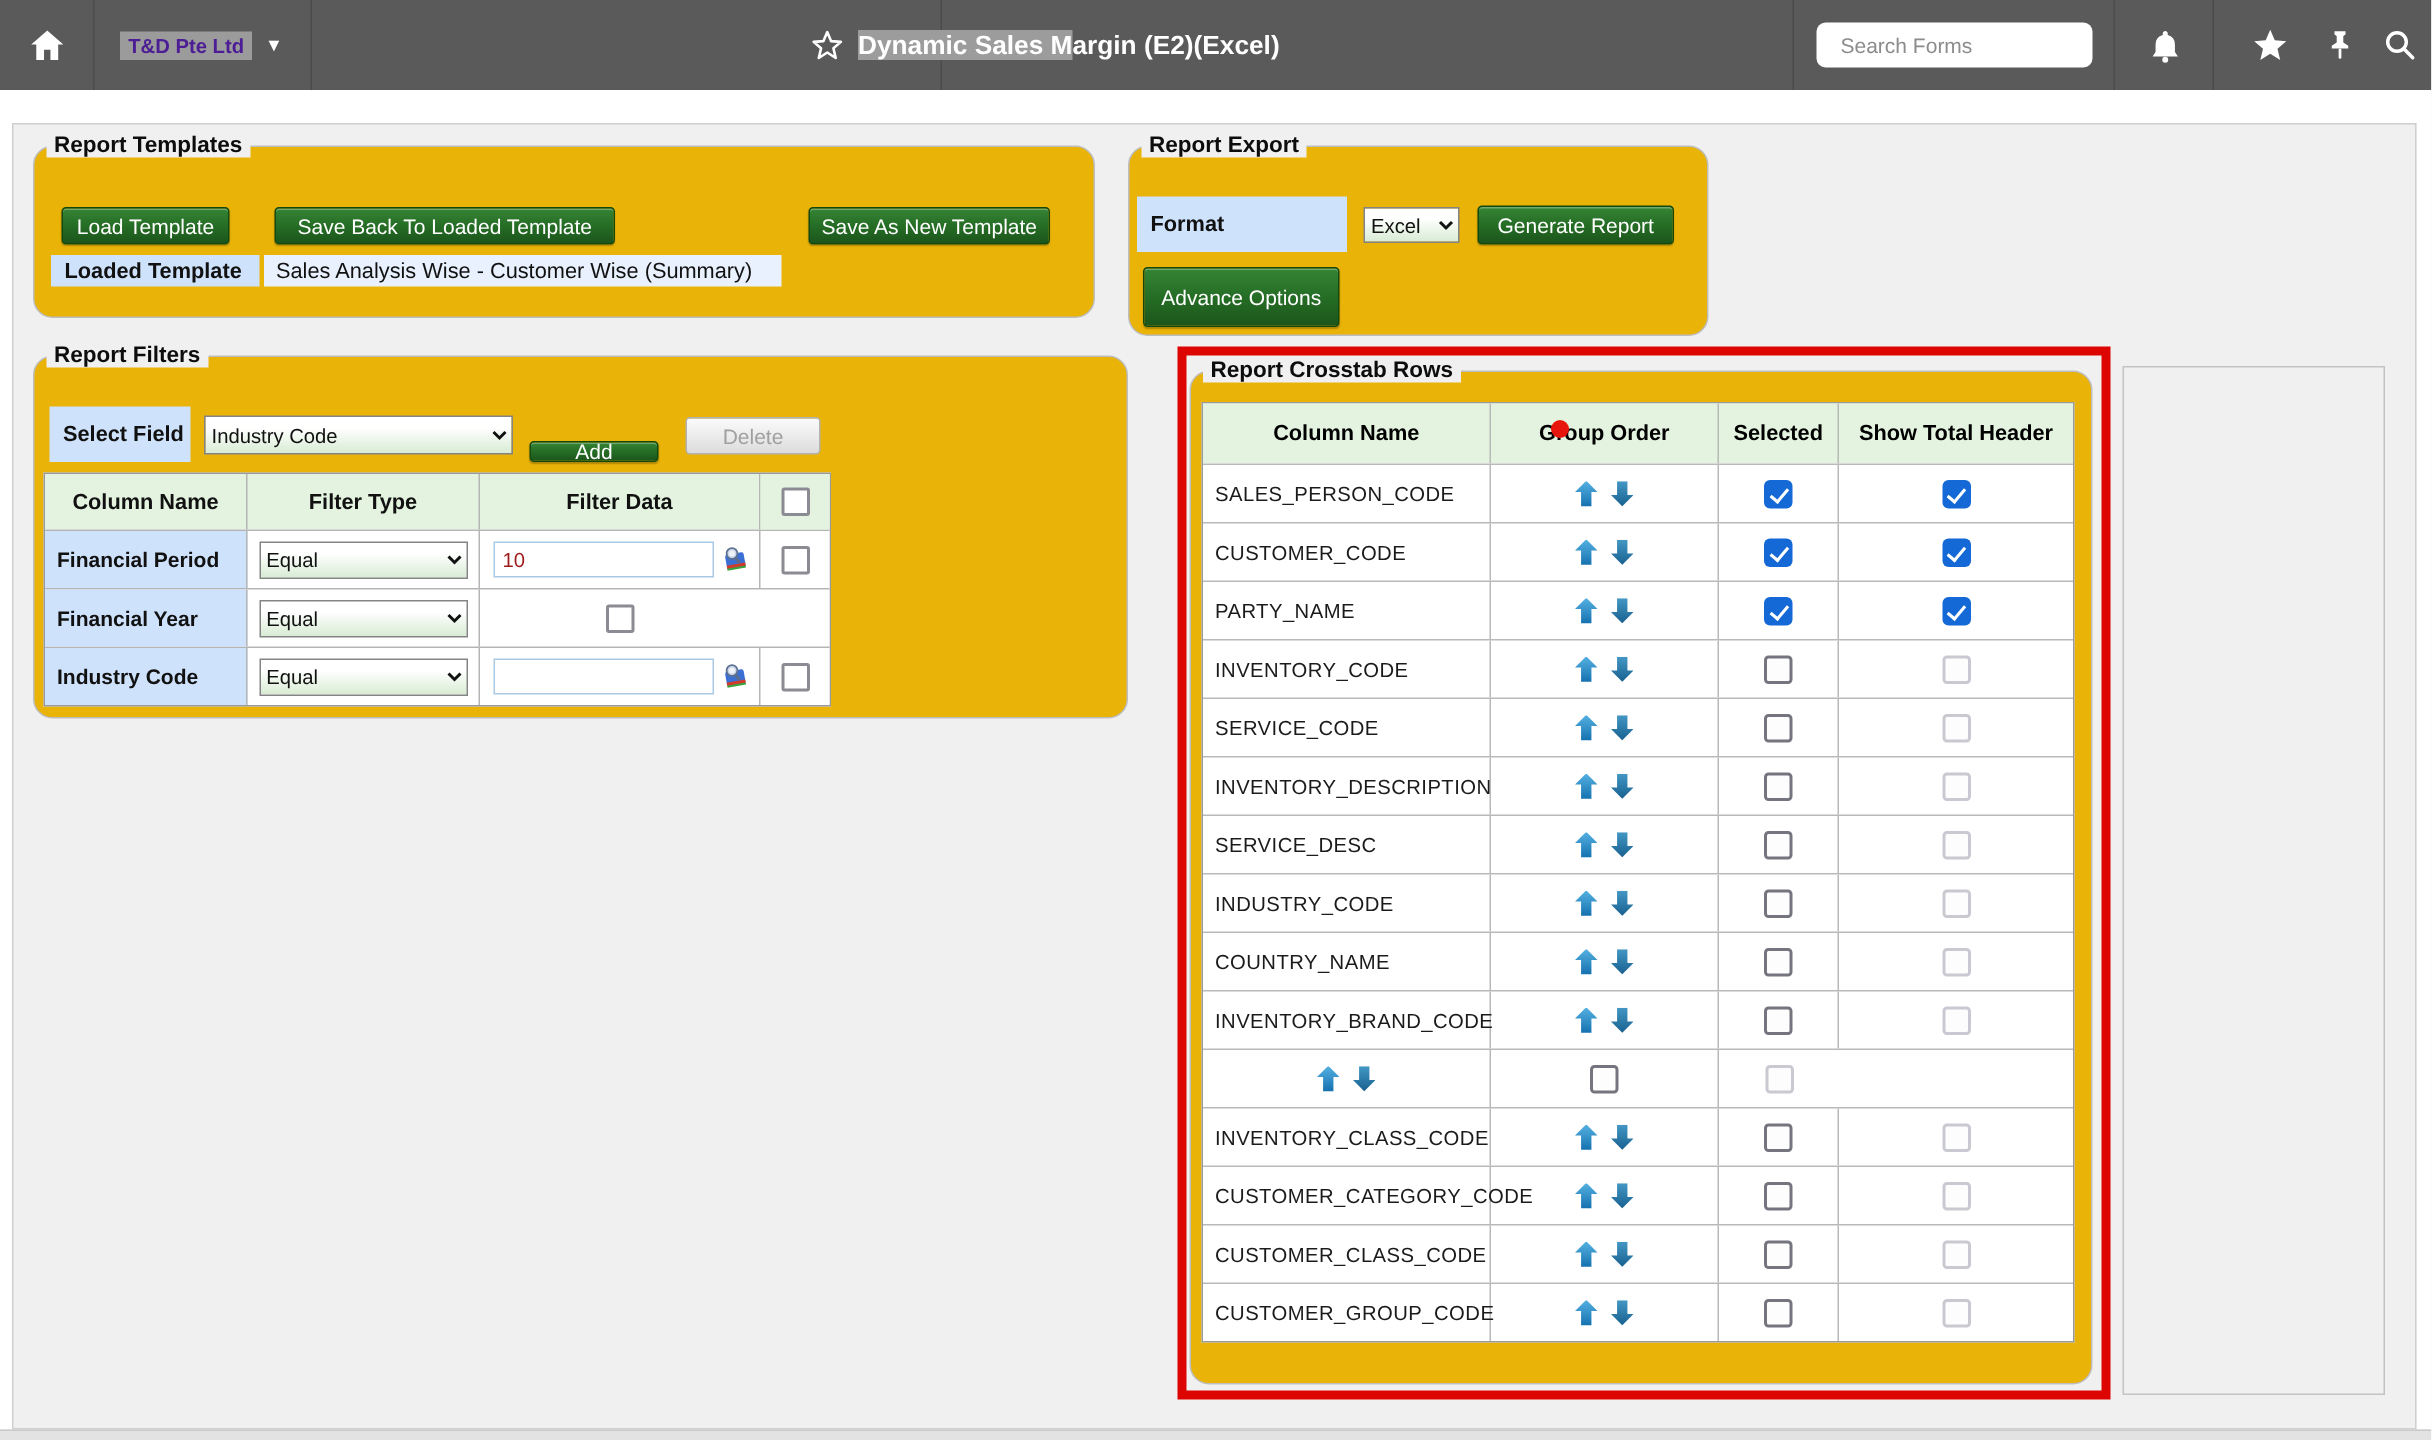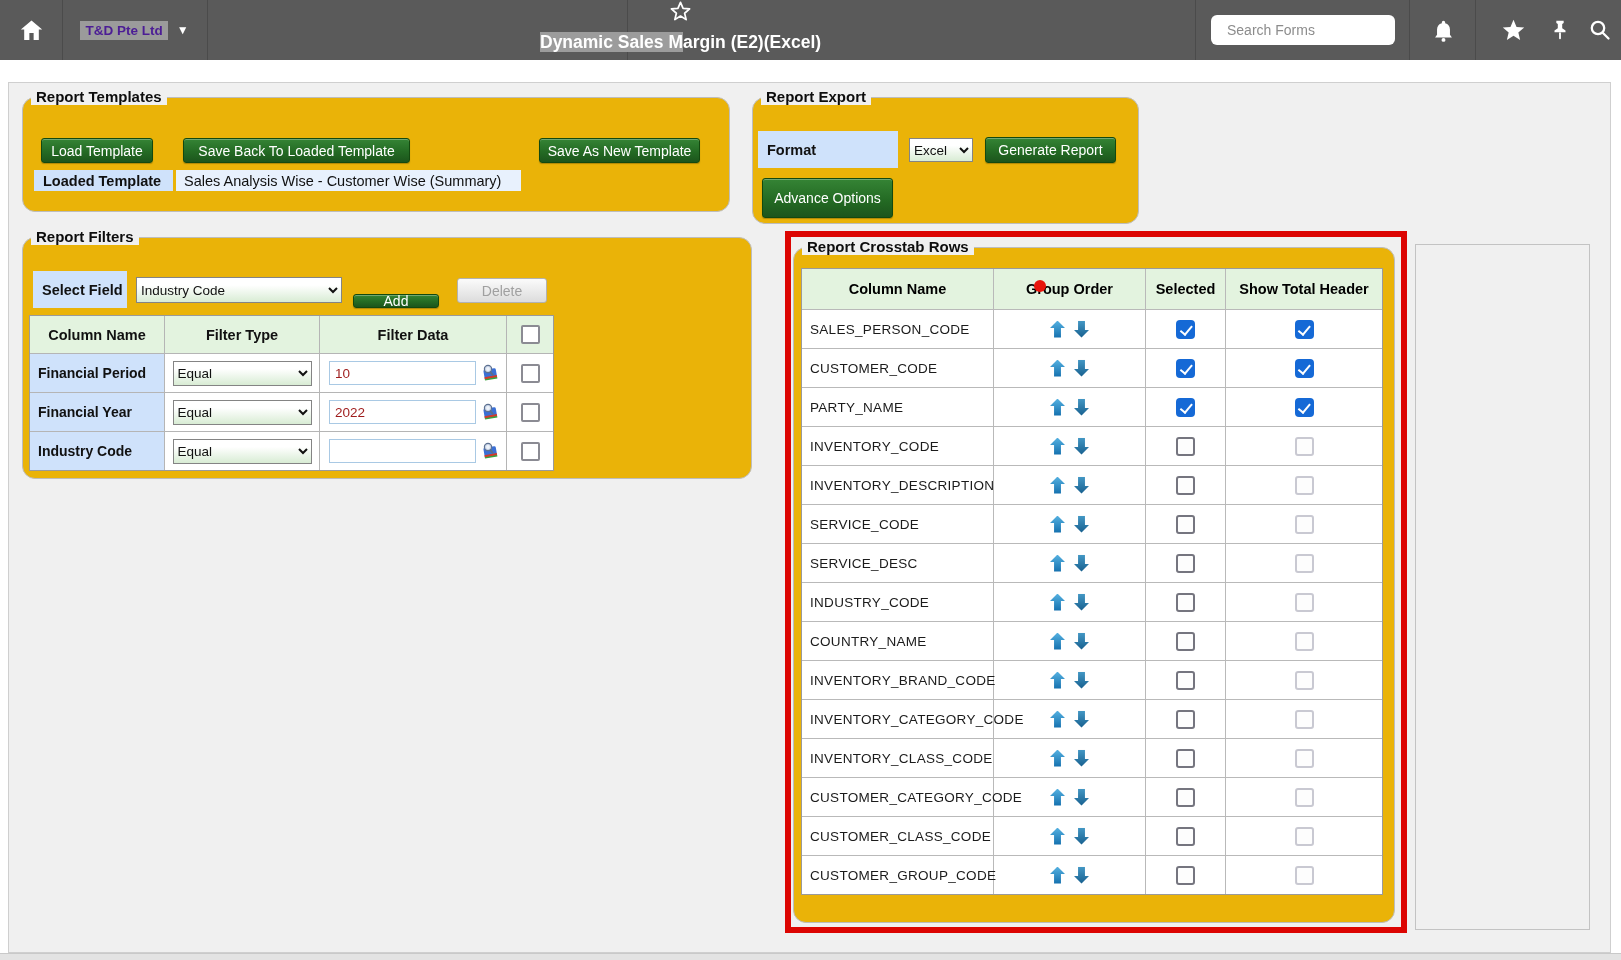--- a/index.html
+++ b/index.html
@@ -6,21 +6,21 @@
   .page{position:relative;width:1621px;height:960px;overflow:hidden;
         font-family:"Liberation Sans",sans-serif;color:#111;background:#fff;}
 
   
   .topbar{position:absolute;left:0;top:0;width:1621px;height:60px;background:#5a5a5a;}
   .topbar .vdiv{position:absolute;top:0;width:1px;height:60px;background:#4b4b4b;}
   .home-btn{position:absolute;left:0;top:0;width:62px;height:60px;display:flex;align-items:center;justify-content:center;cursor:pointer;}
   .company{position:absolute;left:62px;top:0;width:145px;height:60px;display:flex;align-items:center;justify-content:center;gap:9px;cursor:pointer;}
   .company .nm{background:#9b9b9b;color:#4c1d95;font-weight:bold;font-size:13.5px;padding:2px 5px;}
   .company .caret{color:#fff;font-size:12px;}
-  .titlewrap{position:absolute;left:540px;top:0;height:60px;display:flex;align-items:center;gap:9px;flex-direction:column;}
+  .titlewrap{position:absolute;left:540px;top:0;height:60px;display:flex;align-items:center;gap:9px;}
   .titlewrap .t{color:#fff;font-weight:bold;font-size:17.5px;white-space:nowrap;}
   .titlewrap .hl{background:#9c9c9c;}
   .searchbox{position:absolute;left:1211px;top:15px;width:184px;height:30px;background:#fff;border-radius:6px;display:flex;align-items:center;padding:0 8px;box-sizing:border-box;gap:6px;}
   .searchbox input{border:none;outline:none;flex:1;font-size:14px;color:#444;background:transparent;font-family:"Liberation Sans",sans-serif;}
   .searchbox input::placeholder{color:#8c8c8c;}
   .hicon{position:absolute;top:0;height:60px;display:flex;align-items:center;justify-content:center;cursor:pointer;}
 
   
   .whitestrip{position:absolute;left:0;top:60px;width:1621px;height:22px;background:#ffffff;}
   .panel{position:absolute;left:8px;top:82px;width:1603px;height:871px;background:#f0f0f0;border:1px solid #cfcfcf;box-sizing:border-box;}
@@ -218,33 +218,20 @@
             </div>
   </div>
 
   <div class="frow">
     <div class="fcell namec">
               <span class="fname">Financial Year</span>
             </div>
     <div class="fcell" style="justify-content:center">
       <select class="ftype" style="width:139px;height:25px"><option>Equal</option></select>
     </div>
-    <div class="fcell" style="justify-content:flex-start;padding-left:9px;gap:4px">
-      <input type="text" class="fdata" style="width: 147px; height: 24px;" value="2022">
-      <svg class="lookup" width="20" height="20" viewBox="0 0 20 20" style="cursor:pointer">
-        <g transform="rotate(-10 10 11)">
-          <rect x="4" y="6" width="12.5" height="10" rx="1.5" fill="#3b6fd4"></rect>
-          <rect x="4" y="13.2" width="12.5" height="2.2" fill="#d23b2a"></rect>
-          <rect x="4" y="15.2" width="12.5" height="1.4" fill="#3aa33a"></rect>
-        </g>
-        <circle cx="8" cy="6" r="3.6" fill="#cfd9ea" stroke="#5d7191" stroke-width="1.2"></circle>
-        <circle cx="8" cy="6" r="1.9" fill="#eef3fa"></circle>
-        <rect x="10.6" y="8" width="2" height="5" rx="1" transform="rotate(-40 11.6 10.5)" fill="#5a6d8c"></rect>
-      </svg>
-    </div>
     <div class="fcell">
               <span class="fcb"></span>
             </div>
   </div>
 
   <div class="frow">
     <div class="fcell namec">
               <span class="fname">Industry Code</span>
             </div>
     <div class="fcell" style="justify-content:center">
@@ -342,52 +329,52 @@
     <div class="xc">
               <span class="cb selcb un"></span>
             </div>
     <div class="xc">
               <span class="cb totcb un lt"></span>
             </div>
   </div>
 
   <div class="xrow">
     <div class="xc name">
+              <span class="xname">SERVICE_CODE</span>
+            </div>
+    <div class="xc order">
+      <span class="arr up"></span>
+      <span class="arr down"></span>
+    </div>
+    <div class="xc">
+              <span class="cb selcb un"></span>
+            </div>
+    <div class="xc">
+              <span class="cb totcb un lt"></span>
+            </div>
+  </div>
+
+  <div class="xrow">
+    <div class="xc name">
               <span class="xname">INVENTORY_DESCRIPTION</span>
             </div>
     <div class="xc order">
       <span class="arr up"></span>
       <span class="arr down"></span>
     </div>
     <div class="xc">
               <span class="cb selcb un"></span>
             </div>
     <div class="xc">
               <span class="cb totcb un lt"></span>
             </div>
   </div>
 
   <div class="xrow">
     <div class="xc name">
-              <span class="xname">SERVICE_CODE</span>
-            </div>
-    <div class="xc order">
-      <span class="arr up"></span>
-      <span class="arr down"></span>
-    </div>
-    <div class="xc">
-              <span class="cb selcb un"></span>
-            </div>
-    <div class="xc">
-              <span class="cb totcb un lt"></span>
-            </div>
-  </div>
-
-  <div class="xrow">
-    <div class="xc name">
               <span class="xname">SERVICE_DESC</span>
             </div>
     <div class="xc order">
       <span class="arr up"></span>
       <span class="arr down"></span>
     </div>
     <div class="xc">
               <span class="cb selcb un"></span>
             </div>
     <div class="xc">
@@ -437,23 +424,20 @@
     </div>
     <div class="xc">
               <span class="cb selcb un"></span>
             </div>
     <div class="xc">
               <span class="cb totcb un lt"></span>
             </div>
   </div>
 
   <div class="xrow">
-    <div class="xc name">
-              <span class="xname">INVENTORY_CATEGORY_CODE</span>
-            </div>
     <div class="xc order">
       <span class="arr up"></span>
       <span class="arr down"></span>
     </div>
     <div class="xc">
               <span class="cb selcb un"></span>
             </div>
     <div class="xc">
               <span class="cb totcb un lt"></span>
             </div>

